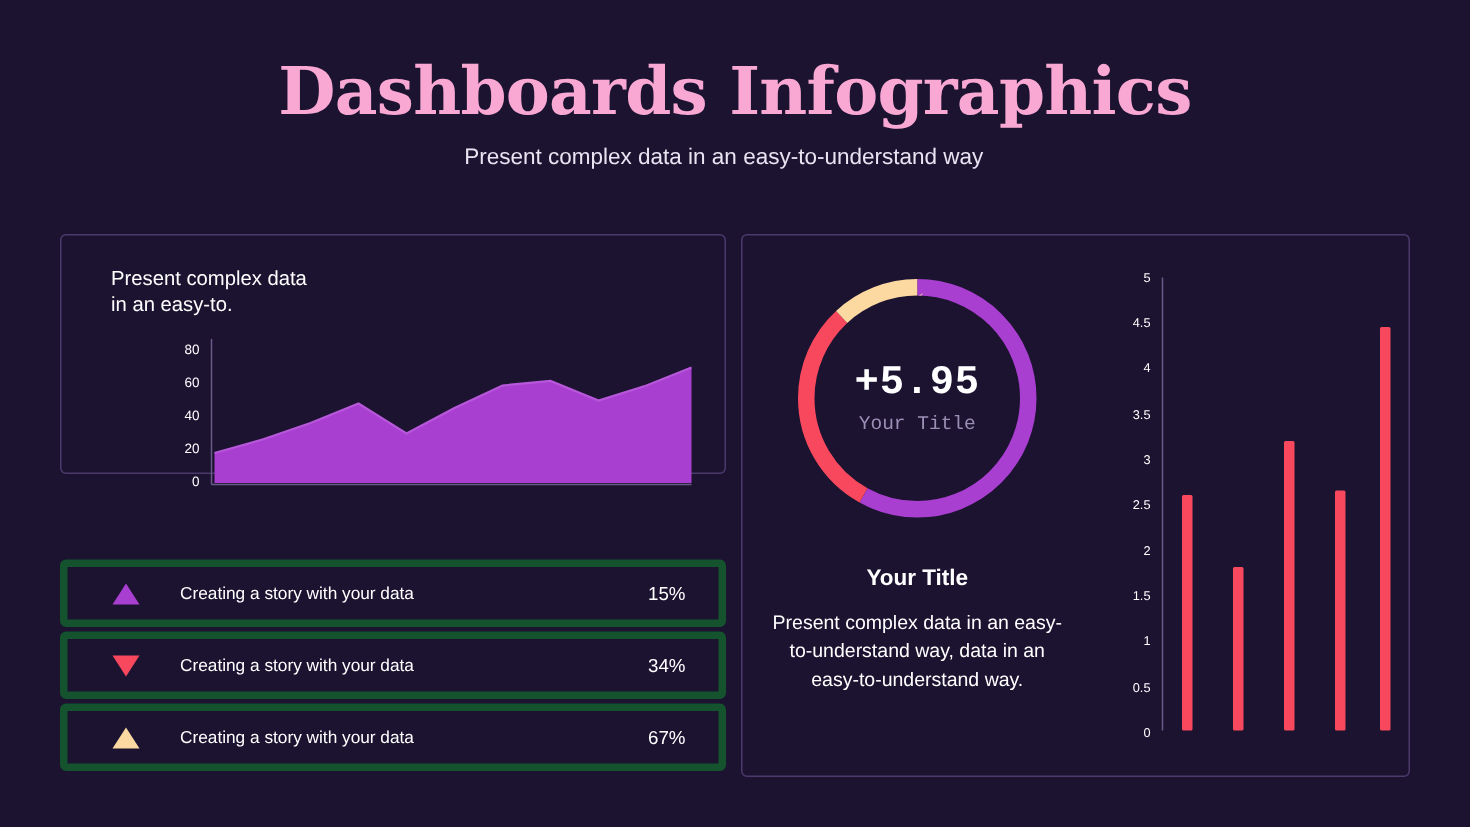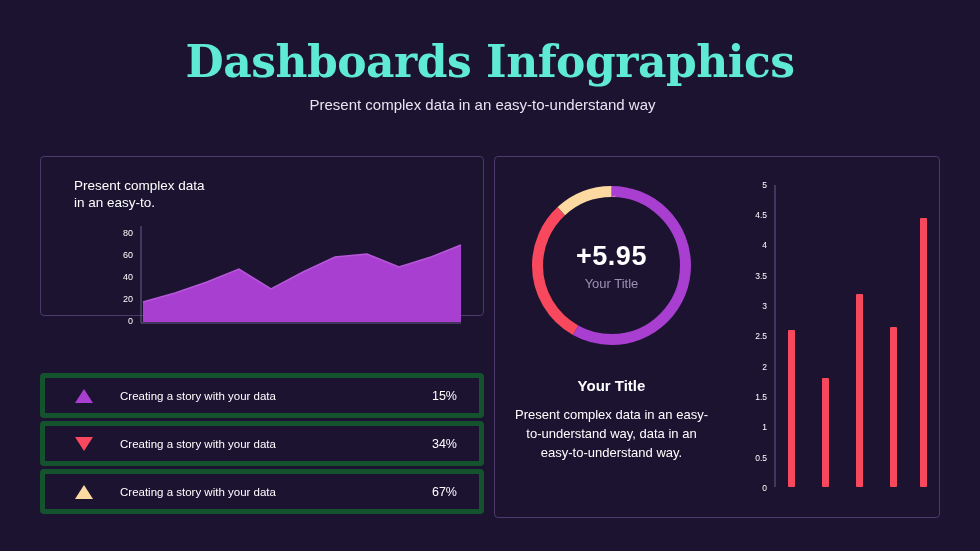--- a/index.html
+++ b/index.html
@@ -7,21 +7,21 @@
     width:980px;height:551px;
     background:#1c1331;
     font-family:"Liberation Sans", sans-serif;
     color:#ffffff;
     overflow:hidden;
     position:relative;
   }
   .title{
     position:absolute;top:36px;left:0;width:980px;text-align:center;
     font-family:"DejaVu Serif", serif;
-    font-weight:bold;font-size:44px;letter-spacing:-0.5px;color:#5eead4;
+    font-weight:bold;font-size:44px;letter-spacing:-0.5px;color:#f9a8d4;
   }
   .subtitle{
     position:absolute;top:96px;left:0;width:965px;text-align:center;
     font-size:15px;color:#e9e4f2;font-weight:400;
   }
 
   
   .panel{
     position:absolute;
     border:1px solid #4b3a6b;
@@ -54,21 +54,21 @@
     position:absolute;left:75px;top:50%;transform:translateY(-50%);
     font-size:11.5px;color:#ffffff;
   }
   .legend-value{
     position:absolute;right:22px;top:50%;transform:translateY(-50%);
     font-size:12.5px;font-weight:normal;color:#ffffff;
   }
 
   
   #right-panel{left:494px;top:156px;width:446px;height:362px;}
-  .donut-wrap{position:absolute;left:24px;top:16px;width:185px;height:185px;}
+  .donut-wrap{position:absolute;left:24px;top:16px;width:185px;height:185px;font-family:Liberation Mono, monospace;}
   .donut-center{
     position:absolute;left:0;top:0;width:185px;height:185px;
     display:flex;flex-direction:column;align-items:center;justify-content:center;
   }
   .donut-value{font-size:27px;font-weight:bold;color:#ffffff;letter-spacing:0.5px;}
   .donut-sub{font-size:13px;color:#9c8fb5;margin-top:4px;}
 
   .right-title{
     position:absolute;left:14px;top:220px;width:205px;text-align:center;
     font-size:15px;font-weight:bold;color:#ffffff;

